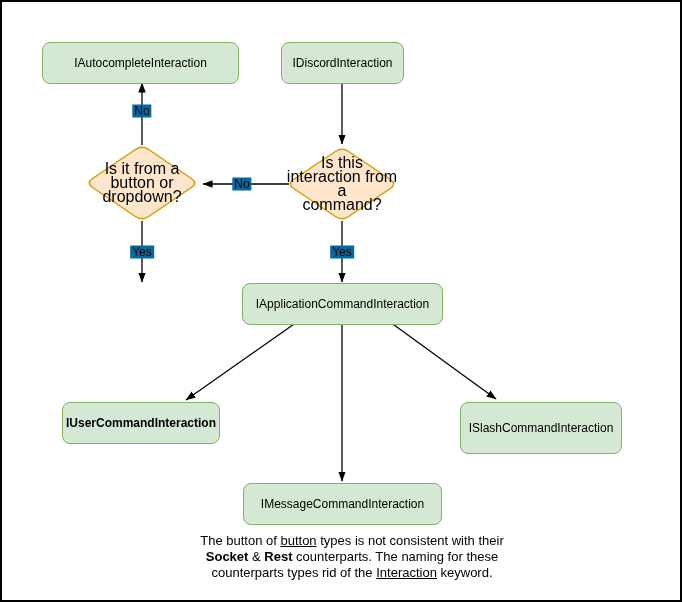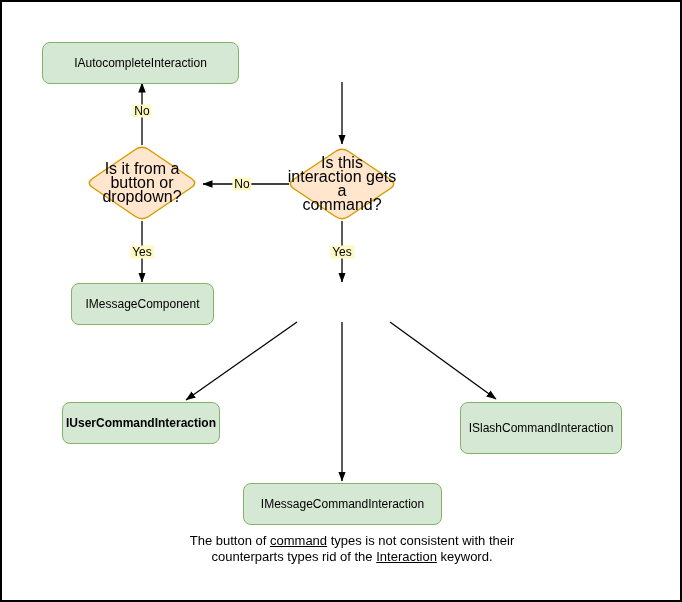--- a/index.html
+++ b/index.html
@@ -38,21 +38,21 @@
     align-items: center;
     justify-content: center;
     text-align: center;
     font-size: 16px;
     line-height: 14px;
     white-space: pre-line;
   }
   .elabel {
     position: absolute;
     transform: translate(-50%, -50%);
-    background: #fef9c3;
+    background: #0369a1;
     font-size: 12px;
     line-height: 13px;
     padding: 0 2px;
   }
   .footer {
     position: absolute;
     left: 22px;
     top: 531px;
     width: 656px;
     text-align: center;
@@ -93,43 +93,47 @@
     <path d="M 90.6 185.5 Q 84 181 90.6 176.5 L 133.4 147.5 Q 140 143 146.6 147.5
              L 189.4 176.5 Q 196 181 189.4 185.5 L 146.6 214.5 Q 140 219 133.4 214.5 Z" fill="#ffe6cc" stroke="#d79b00" stroke-width="1.5"></path>
 
     <path d="M 291.6 186.5 Q 285 182 291.6 177.5 L 333.4 149.5 Q 340 145 346.6 149.5
              L 388.4 177.5 Q 395 182 388.4 186.5 L 346.6 214.5 Q 340 219 333.4 214.5 Z" fill="#ffe6cc" stroke="#d79b00" stroke-width="1.5"></path>
   </svg>
 
   <div class="node" style="left:40px;  top:40px;  width:197px; height:38px;">
     <span>IAutocompleteInteraction</span>
   </div>
-  <div class="node" style="left:69px;  top:281px; width:143px; height:37px;">
-    <span>IMessageComponent</span>
+  <div class="node" style="left:279px; top:40px;  width:123px; height:39px;">
+    <span>IDiscordInteraction</span>
+  </div>
+  <div class="node" style="left:240px; top:281px; width:201px; height:39px;">
+    <span>IApplicationCommandInteraction</span>
   </div>
   <div class="node" style="left:60px;  top:400px; width:158px; height:38px;font-weight:bold;">
     <span>IUserCommandInteraction</span>
   </div>
   <div class="node" style="left:458px; top:400px; width:162px; height:52px;">
     <span>ISlashCommandInteraction</span>
   </div>
   <div class="node" style="left:241px; top:481px; width:199px; height:39px;align-items:center;">
     <span>IMessageCommandInteraction</span>
   </div>
 
   <div class="dtext" style="left:90px;  top:150px; width:100px; height:62px;">Is it from a
 button or
 dropdown?</div>
   <div class="dtext" style="left:283px; top:151px; width:114px; height:62px;">Is this
-interaction gets a
+interaction from a
 command?</div>
 
   <span class="elabel" style="left:140px; top:109px;">No</span>
   <span class="elabel" style="left:240px; top:182px;">No</span>
   <span class="elabel" style="left:140px; top:250px;">Yes</span>
   <span class="elabel" style="left:340px; top:250px;">Yes</span>
 
   <div class="footer">
-    <div><span>The button of </span><span class="u">command</span><span> types is not consistent with their</span></div>
+    <div><span>The button of </span><span class="u">button</span><span> types is not consistent with their</span></div>
+    <div><span class="b">Socket</span><span> &amp; </span><span class="b">Rest</span><span> counterparts. The naming for these</span></div>
     <div><span>counterparts types rid of the </span><span class="u">Interaction</span><span> keyword.</span></div>
   </div>
 
 </div>
 
 </body></html>

